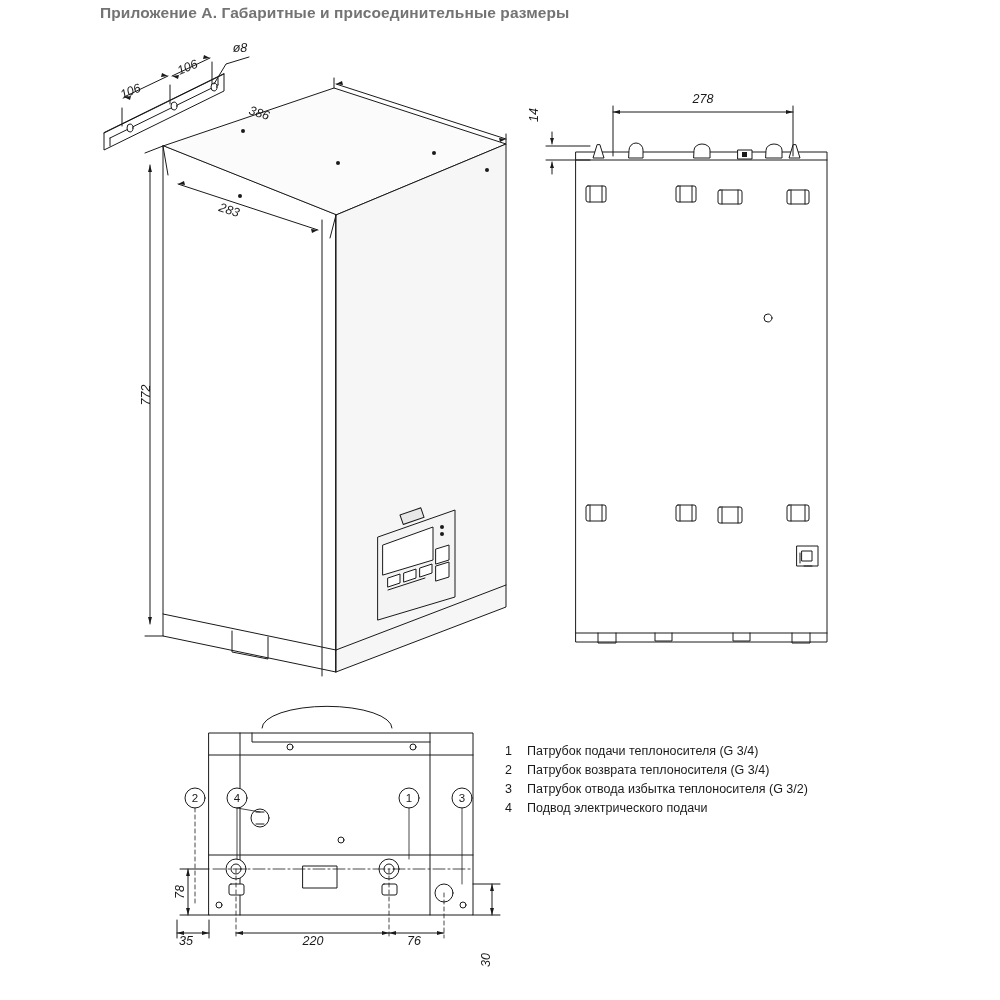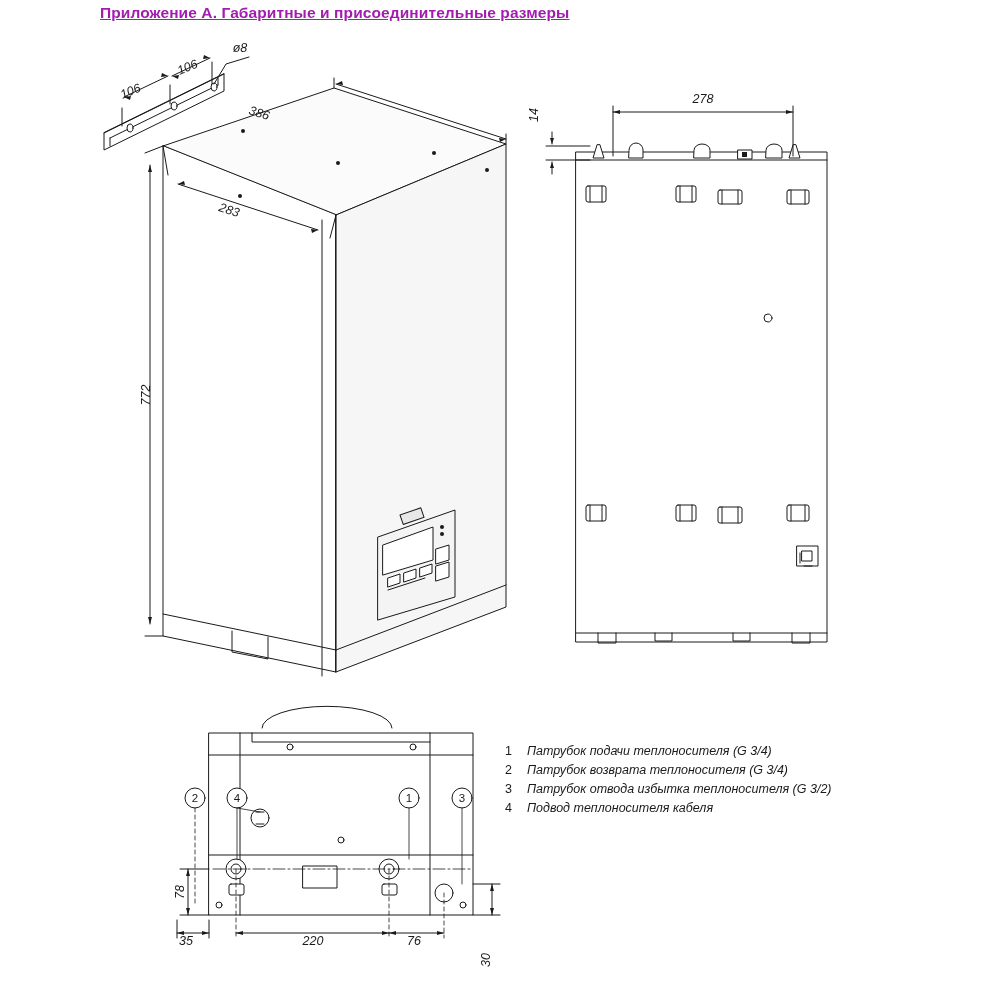--- a/index.html
+++ b/index.html
@@ -20,23 +20,22 @@
     width: 1000px;
     height: 1000px;
   }
   #title {
     position: absolute;
     left: 100px;
     top: 4px;
     font-size: 15.5px;
     font-weight: bold;
     letter-spacing: 0.1px;
-    color: #a21caf;
+    color: #737373;
     white-space: nowrap;
-    text-decoration: underline;
   }
   svg.draw {
     position: absolute;
     left: 0;
     top: 0;
     width: 1000px;
     height: 1000px;
   }
   .legend {
     position: absolute;
@@ -52,21 +51,20 @@
     color: #1a1a1a;
   }
   .legend-num {
     width: 22px;
     flex: 0 0 22px;
     text-align: left;
   }
   .legend-text {
     flex: 1 1 auto;
     white-space: nowrap;
-    font-style: italic;
   }
   text {
     font-family: "Liberation Sans", sans-serif;
     fill: #1a1a1a;
   }
   .dim-i {
     font-size: 12.5px;
     font-style: italic;
   }
   .bnum {
@@ -333,17 +331,17 @@
     <div class="legend-row">
       <span class="legend-num">2</span>
       <span class="legend-text">Патрубок возврата теплоносителя (G 3/4)</span>
     </div>
     <div class="legend-row">
       <span class="legend-num">3</span>
       <span class="legend-text">Патрубок отвода избытка теплоносителя (G 3/2)</span>
     </div>
     <div class="legend-row">
       <span class="legend-num">4</span>
-      <span class="legend-text">Подвод теплоносителя кабеля</span>
+      <span class="legend-text">Подвод электрического подачи</span>
     </div>
   </div>
 
 </div>
 
 </body></html>

